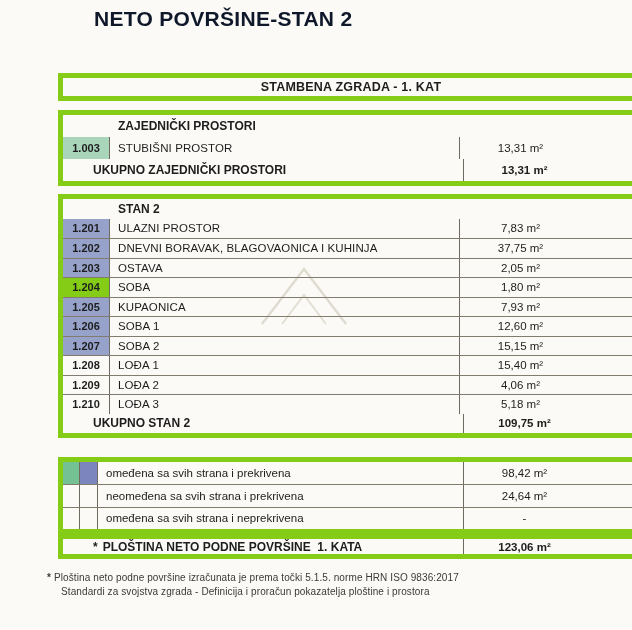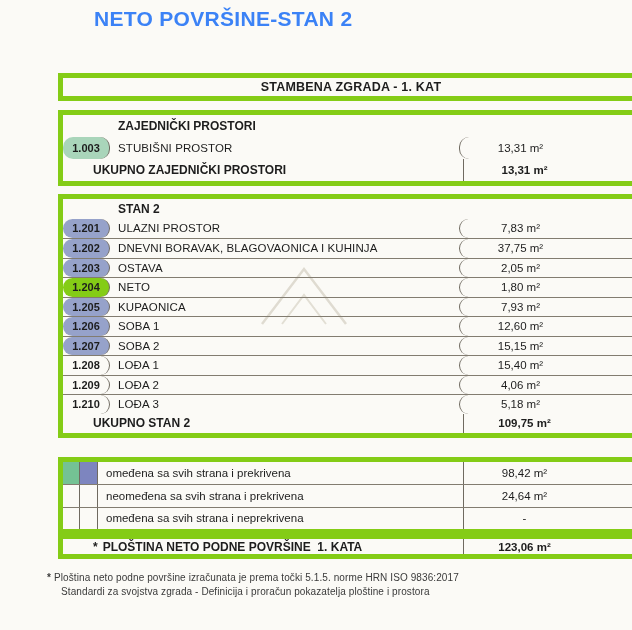--- a/index.html
+++ b/index.html
@@ -40,21 +40,21 @@
   .grand-box      { top:534px; }
 
   .trow {
     display:grid; grid-template-columns:47px 349px 122px;
     box-sizing:border-box; align-items:stretch;
   }
   .section-common .trow, .section-common .sec-header, .section-common .total-row { height:22px; }
   .section-stan2 .trow, .section-stan2 .sec-header, .section-stan2 .total-row { height:19.5px; }
   .trow + .trow, .sec-header + .trow, .trow + .total-row { border-top:1px solid #827c70; }
 
-  .cell { display:flex; align-items:center; box-sizing:border-box; font-size:11.5px;border-radius:10px; }
+  .cell { display:flex; align-items:center; box-sizing:border-box; font-size:11.5px; }
   .code-cell { justify-content:center; font-weight:bold; font-size:11px; border-right:1px solid #6f6a60; }
   .label-cell { padding-left:8px; letter-spacing:0.1px; }
   .value-cell { justify-content:center; border-left:1px solid #6f6a60; }
 
   .sec-header {
     display:flex; align-items:center; padding-left:55px;
     font-weight:bold; font-size:12px; box-sizing:border-box;
   }
   .total-row {
     display:grid; grid-template-columns:400px 122px; box-sizing:border-box;
@@ -98,21 +98,21 @@
 </head>
 <body>
 
 <div class="doc">
 
   <svg class="wm-logo" width="92" height="62" viewBox="0 0 92 62">
     <polyline points="4,60 46,5 88,60" fill="none" stroke="#c9c3b3" stroke-width="2.5"></polyline>
     <polyline points="24,60 46,31 68,60" fill="none" stroke="#cfc9b9" stroke-width="2"></polyline>
   </svg>
 
-  <div class="page-title" style="color: #3b82f6;">NETO POVRŠINE-STAN 2</div>
+  <div class="page-title" style="color: #0f172a;">NETO POVRŠINE-STAN 2</div>
 
   <div class="box header-box">
     <span class="htxt">STAMBENA ZGRADA - 1. KAT</span>
   </div>
 
   <div class="box section-common">
     <div class="sec-header">ZAJEDNIČKI PROSTORI</div>
     <div>
   <div class="trow">
     <div class="cell code-cell" style="background-color: rgb(169, 213, 186);">1.003</div>
@@ -142,21 +142,21 @@
   </div>
 
   <div class="trow">
     <div class="cell code-cell" style="background-color: rgb(150, 162, 202);">1.203</div>
     <div class="cell label-cell">OSTAVA</div>
     <div class="cell value-cell">2,05 m²</div>
   </div>
 
   <div class="trow">
     <div class="cell code-cell" style="background-color: #84cc16;">1.204</div>
-    <div class="cell label-cell">NETO</div>
+    <div class="cell label-cell">SOBA</div>
     <div class="cell value-cell">1,80 m²</div>
   </div>
 
   <div class="trow">
     <div class="cell code-cell" style="background-color: rgb(150, 162, 202);">1.205</div>
     <div class="cell label-cell">KUPAONICA</div>
     <div class="cell value-cell">7,93 m²</div>
   </div>
 
   <div class="trow">

